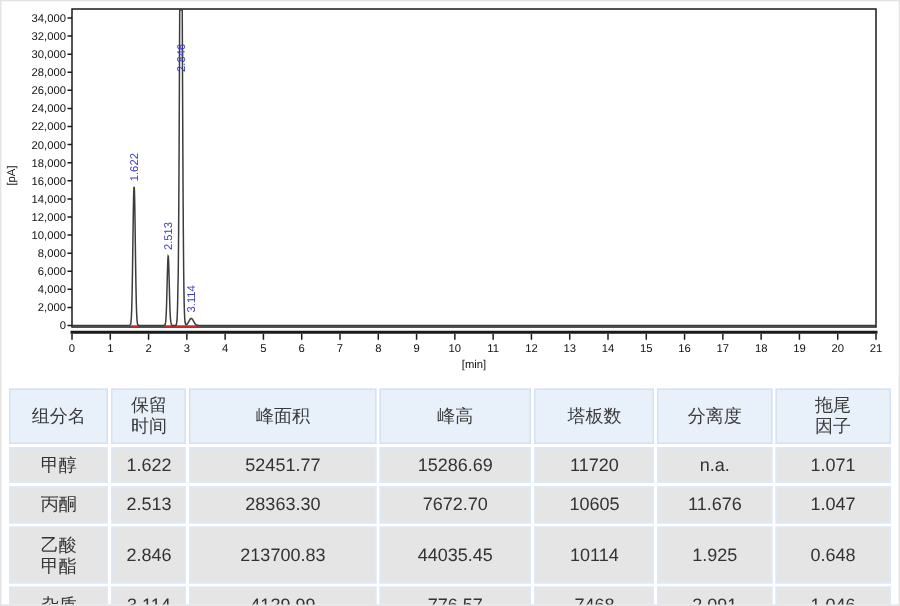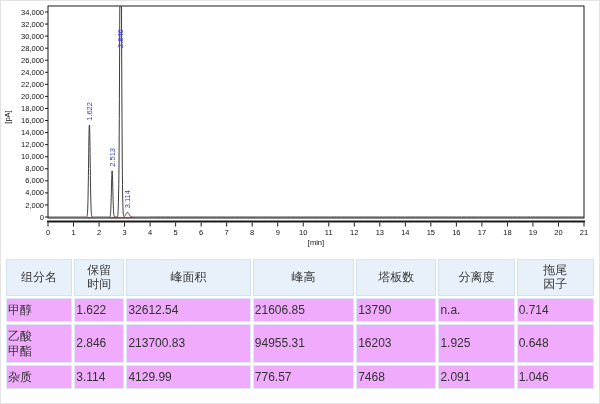--- a/index.html
+++ b/index.html
@@ -13,23 +13,23 @@
   .results-table{
     width:592px;margin:6px 3px 0 3px;
     border-collapse:separate;border-spacing:2px;table-layout:fixed;
   }
   .results-table th{
     background:#e8f0fa;border:1px solid #d3e1f3;color:#3a3a3a;
     font-weight:normal;font-size:12px;line-height:1.2;padding:3px 1px;
     text-align:center;vertical-align:middle;white-space:pre-line;
   }
   .results-table td{
-    background:#f0abfc;border:1px solid #dde9f7;color:#333333;
+    background:#e5e5e5;border:1px solid #dde9f7;color:#333333;
     font-size:12px;line-height:1.2;padding:4px 1px;
-    text-align:left;vertical-align:middle;white-space:pre-line;
+    text-align:center;vertical-align:middle;white-space:pre-line;
   }
   col.c0{width:66px} col.c1{width:50px} col.c2{width:124px}
   col.c3{width:101px} col.c4{width:80px} col.c5{width:76px} col.c6{width:77px}
 </style>
 </head>
 <body>
 
 <div class="chart-area">
   <svg id="chart-svg" width="600" height="250" viewBox="0 0 600 250">
       <rect x="47" y="5" width="536" height="212" fill="none" stroke="#1a1a1a" stroke-width="1"></rect>
@@ -146,33 +146,42 @@
       <th>塔板数</th>
       <th>分离度</th>
       <th>拖尾
 因子</th>
     </tr>
   </thead>
   <tbody>
     <tr>
       <td>甲醇</td>
       <td>1.622</td>
-      <td>32612.54</td>
-      <td>21606.85</td>
-      <td>13790</td>
+      <td>52451.77</td>
+      <td>15286.69</td>
+      <td>11720</td>
       <td>n.a.</td>
-      <td>0.714</td>
+      <td>1.071</td>
+    </tr>
+    <tr>
+      <td>丙酮</td>
+      <td>2.513</td>
+      <td>28363.30</td>
+      <td>7672.70</td>
+      <td>10605</td>
+      <td>11.676</td>
+      <td>1.047</td>
     </tr>
     <tr>
       <td>乙酸
 甲酯</td>
       <td>2.846</td>
       <td>213700.83</td>
-      <td>94955.31</td>
-      <td>16203</td>
+      <td>44035.45</td>
+      <td>10114</td>
       <td>1.925</td>
       <td>0.648</td>
     </tr>
     <tr>
       <td>杂质</td>
       <td>3.114</td>
       <td>4129.99</td>
       <td>776.57</td>
       <td>7468</td>
       <td>2.091</td>

